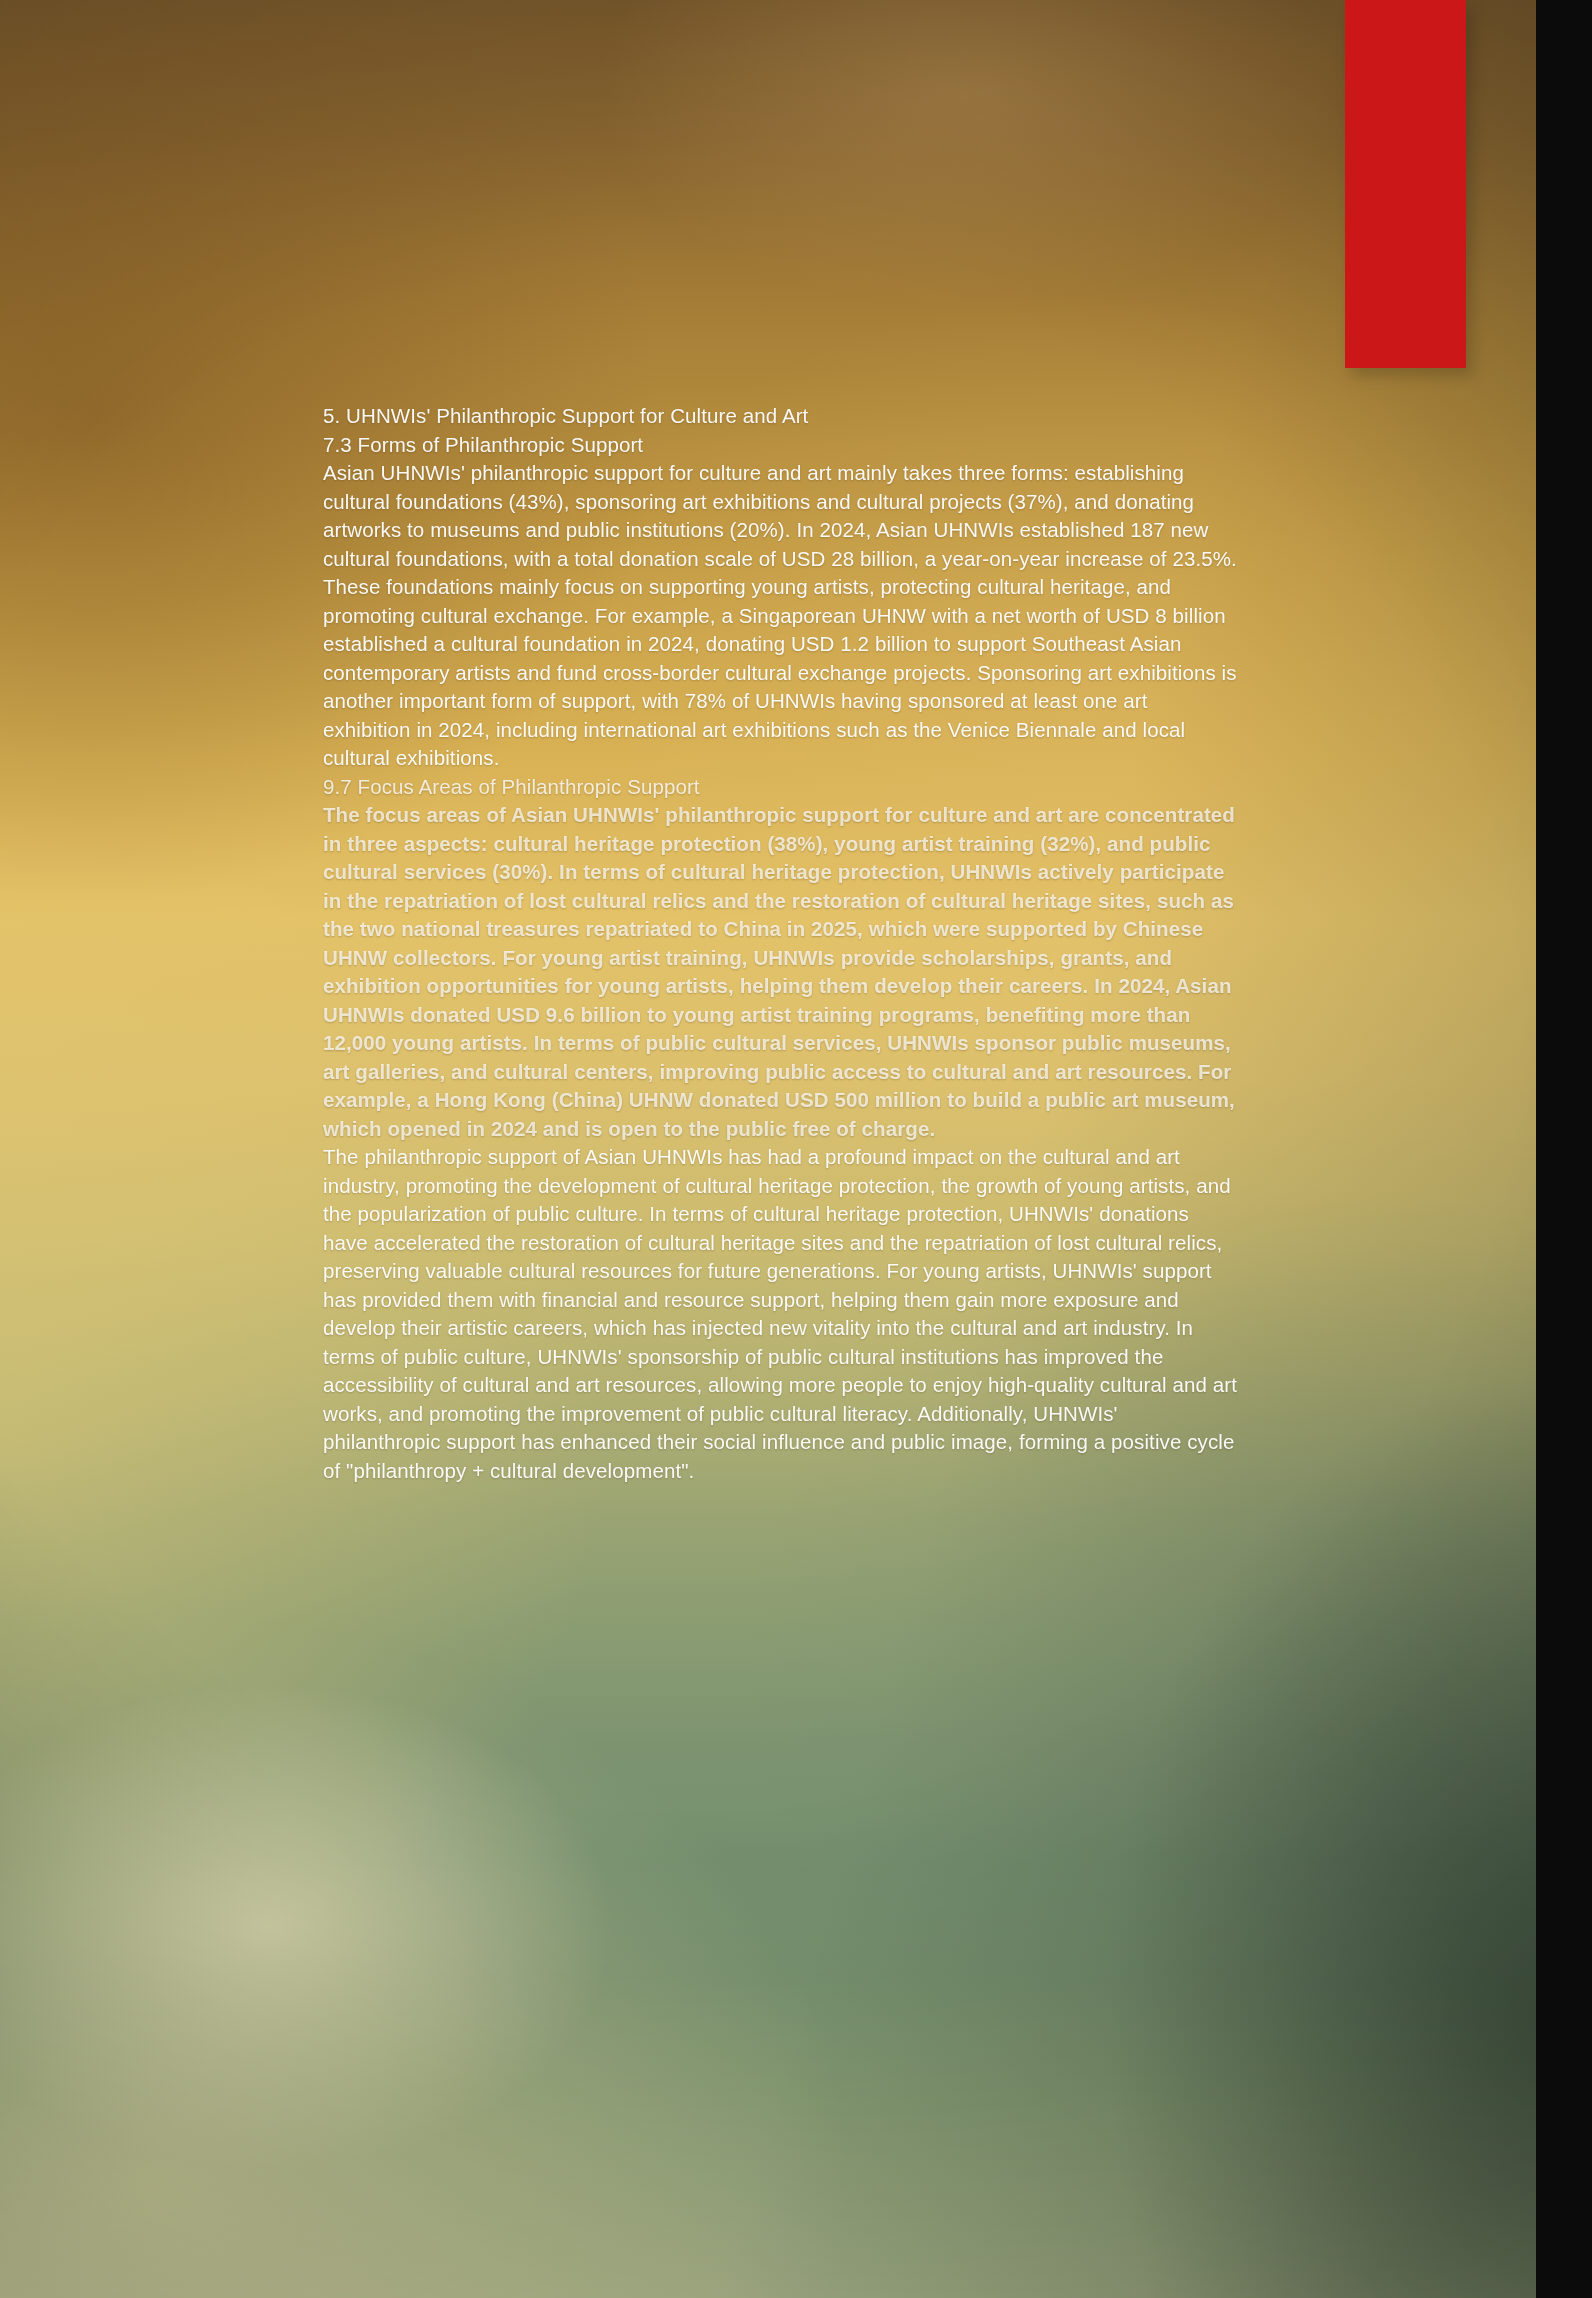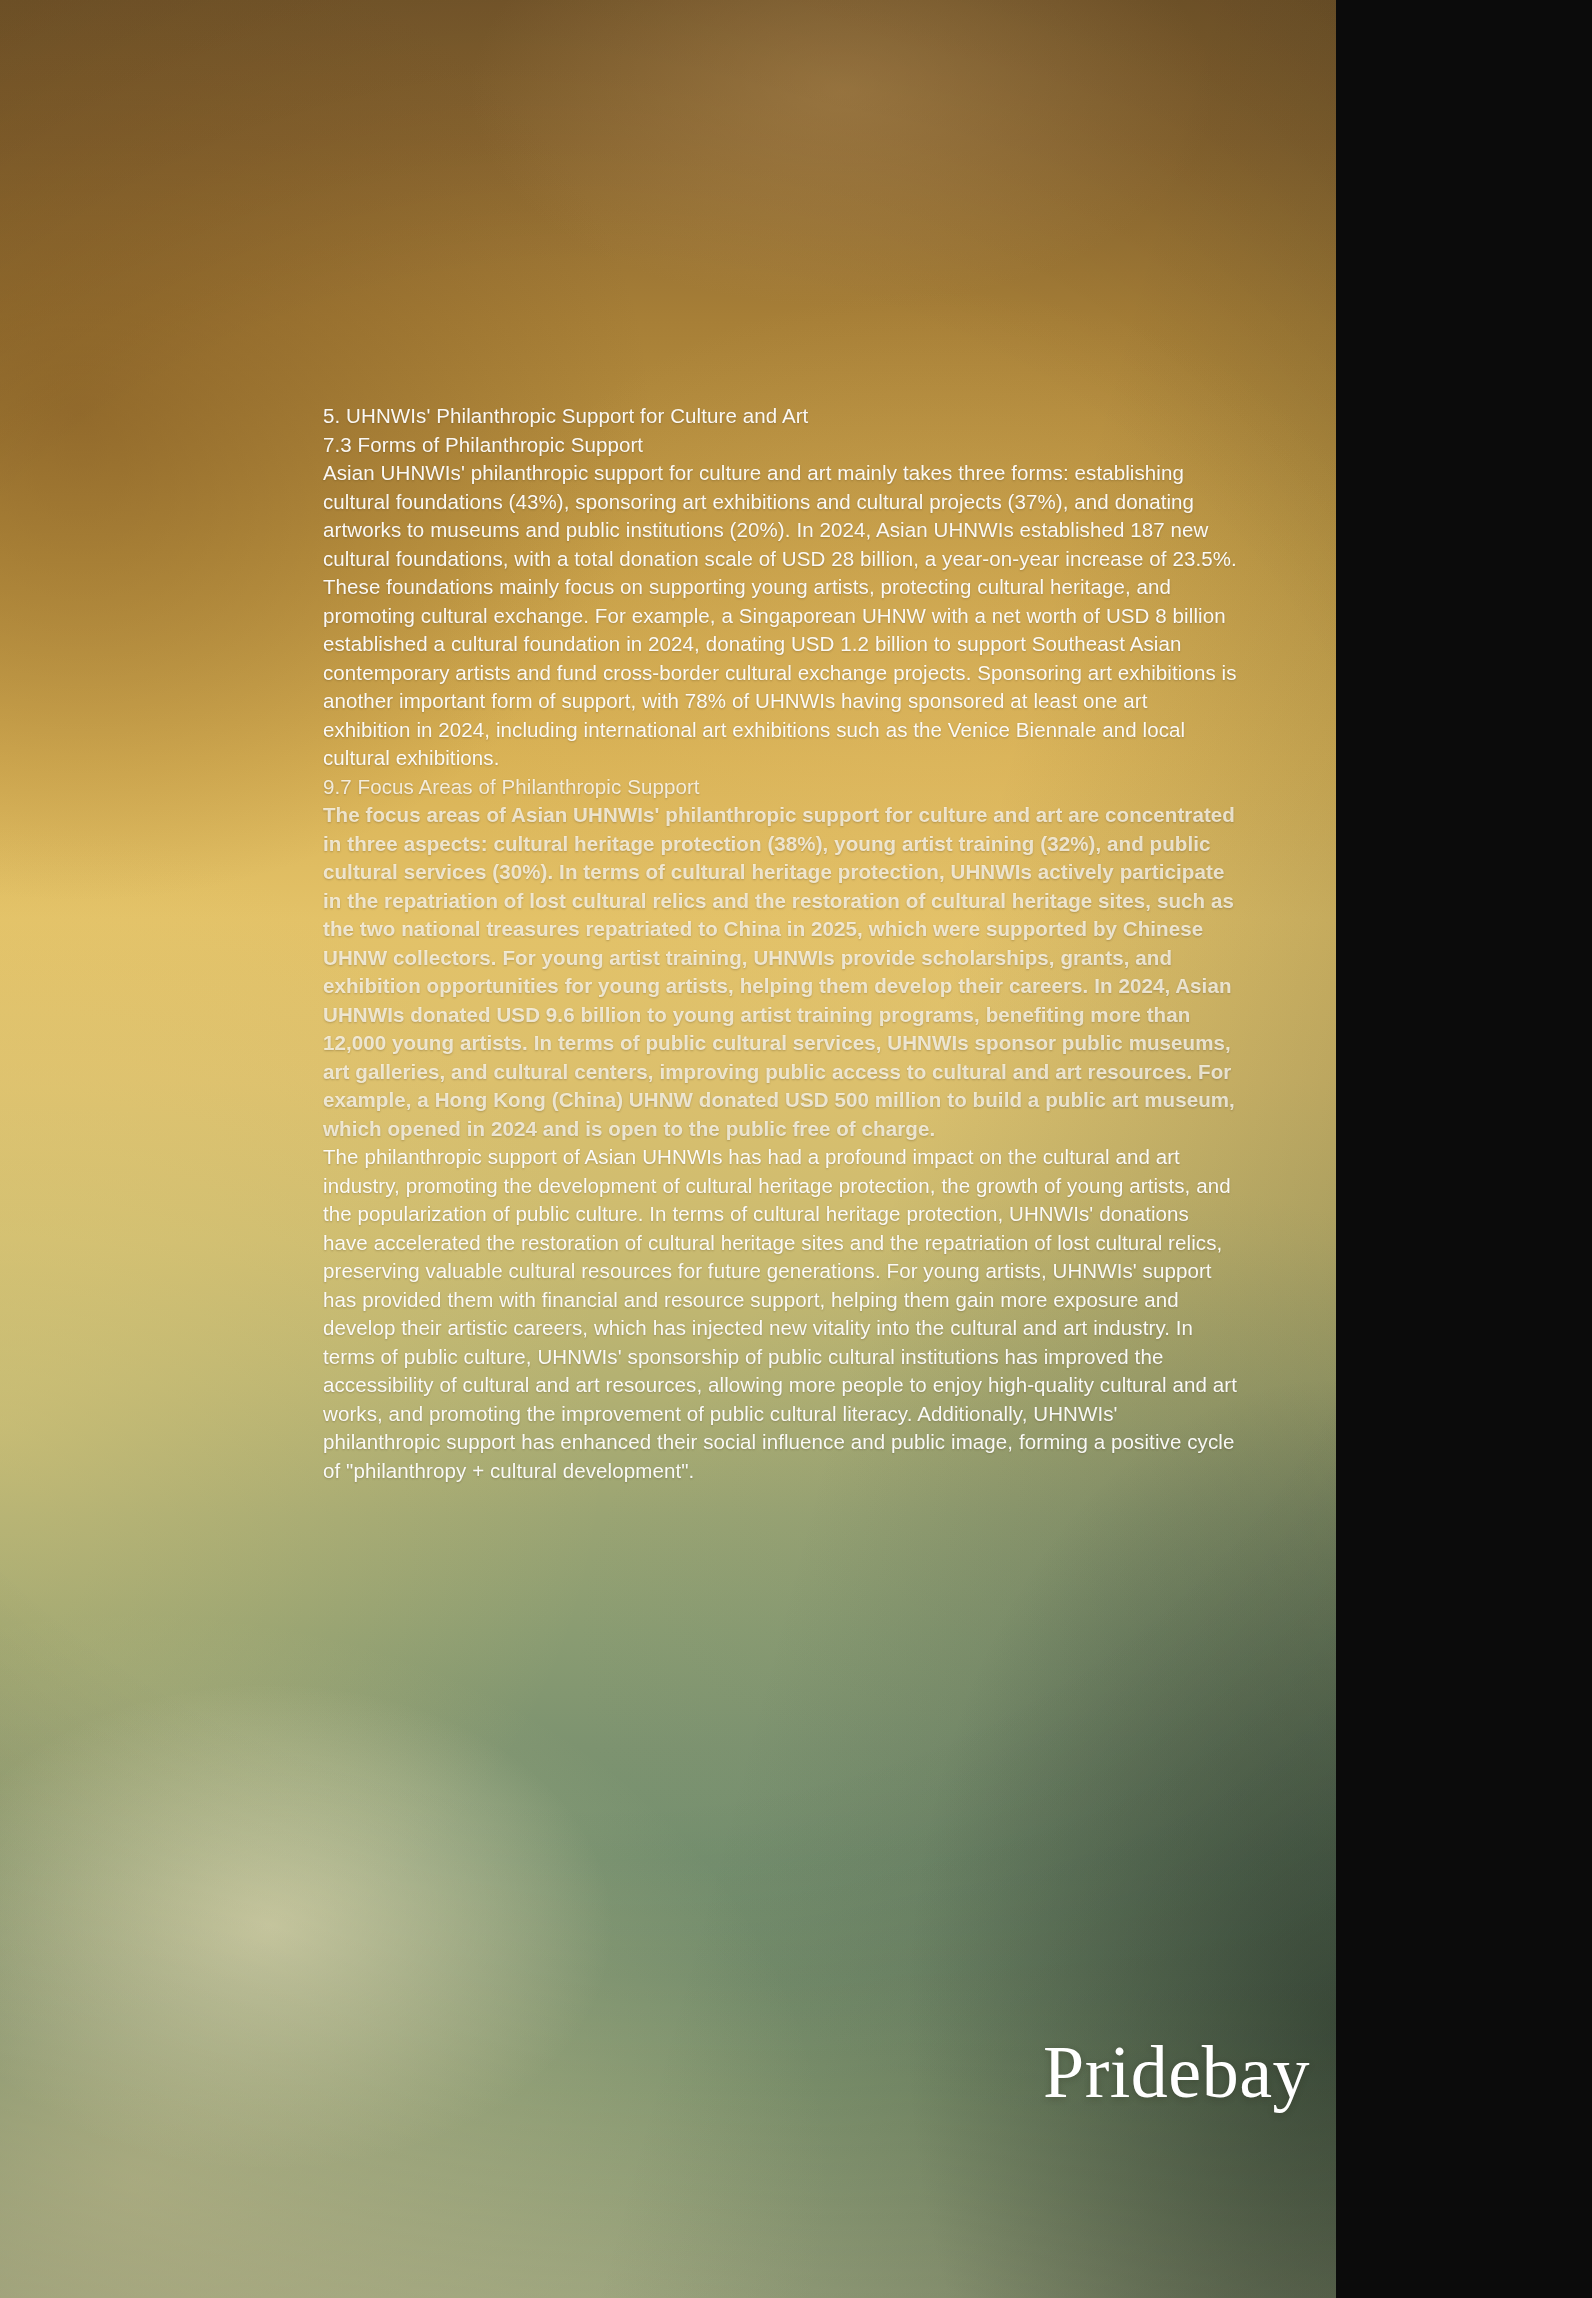--- a/index.html
+++ b/index.html
@@ -2,21 +2,21 @@
 <html><head>
 <meta charset="utf-8">
 <style>
   html, body {
     margin: 0;
     padding: 0;
     background: #0b0b0b;
   }
   .page {
     position: relative;
-    width: 1336px;
+    width: 1536px;
     height: 2298px;
     overflow: hidden;
     font-family: "Liberation Sans", sans-serif;
     background: #0f172a;
   }
 
   
   .bg-base {
     position: absolute;
     inset: 0;
@@ -134,15 +134,14 @@
 
   <div class="text-block">
     <p class="seg-heading">5. UHNWIs' Philanthropic Support for Culture and Art</p>
     <p class="seg-heading">7.3 Forms of Philanthropic Support</p>
     <p class="seg-heading">Asian UHNWIs' philanthropic support for culture and art mainly takes three forms: establishing cultural foundations (43%), sponsoring art exhibitions and cultural projects (37%), and donating artworks to museums and public institutions (20%). In 2024, Asian UHNWIs established 187 new cultural foundations, with a total donation scale of USD 28 billion, a year-on-year increase of 23.5%. These foundations mainly focus on supporting young artists, protecting cultural heritage, and promoting cultural exchange. For example, a Singaporean UHNW with a net worth of USD 8 billion established a cultural foundation in 2024, donating USD 1.2 billion to support Southeast Asian contemporary artists and fund cross-border cultural exchange projects. Sponsoring art exhibitions is another important form of support, with 78% of UHNWIs having sponsored at least one art exhibition in 2024, including international art exhibitions such as the Venice Biennale and local cultural exhibitions.</p>
     <p class="seg-dim">9.7 Focus Areas of Philanthropic Support</p>
     <p class="seg-dimmer">The focus areas of Asian UHNWIs' philanthropic support for culture and art are concentrated in three aspects: cultural heritage protection (38%), young artist training (32%), and public cultural services (30%). In terms of cultural heritage protection, UHNWIs actively participate in the repatriation of lost cultural relics and the restoration of cultural heritage sites, such as the two national treasures repatriated to China in 2025, which were supported by Chinese UHNW collectors. For young artist training, UHNWIs provide scholarships, grants, and exhibition opportunities for young artists, helping them develop their careers. In 2024, Asian UHNWIs donated USD 9.6 billion to young artist training programs, benefiting more than 12,000 young artists. In terms of public cultural services, UHNWIs sponsor public museums, art galleries, and cultural centers, improving public access to cultural and art resources. For example, a Hong Kong (China) UHNW donated USD 500 million to build a public art museum, which opened in 2024 and is open to the public free of charge.</p>
     <p class="seg-heading">The philanthropic support of Asian UHNWIs has had a profound impact on the cultural and art industry, promoting the development of cultural heritage protection, the growth of young artists, and the popularization of public culture. In terms of cultural heritage protection, UHNWIs' donations have accelerated the restoration of cultural heritage sites and the repatriation of lost cultural relics, preserving valuable cultural resources for future generations. For young artists, UHNWIs' support has provided them with financial and resource support, helping them gain more exposure and develop their artistic careers, which has injected new vitality into the cultural and art industry. In terms of public culture, UHNWIs' sponsorship of public cultural institutions has improved the accessibility of cultural and art resources, allowing more people to enjoy high-quality cultural and art works, and promoting the improvement of public cultural literacy. Additionally, UHNWIs' philanthropic support has enhanced their social influence and public image, forming a positive cycle of "philanthropy + cultural development".</p>
   </div>
 
-  <div class="logo">Pridebay</div>
 </div>
 
 
 </body></html>

